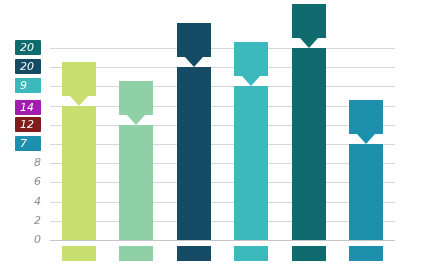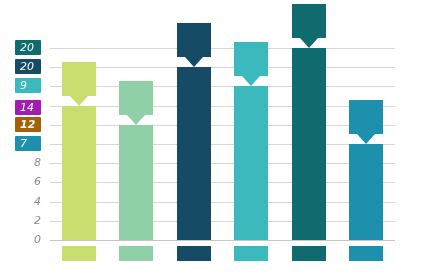--- a/index.html
+++ b/index.html
@@ -151,21 +151,21 @@
         <div style="position: absolute; left: 0px; top: 0px; width: 100%; height: 100%; display: flex; align-items: center; justify-content: center; color: rgb(255, 255, 255); font-size: 11px; font-style: italic;"></div>
         <div class="pointer" style="border-top: 10px solid rgb(28, 144, 172);"></div>
       </div>
     </div>
 
   <div id="y-axis">
       <div class="ytick swatch" style="top: 40px; background: rgb(16, 107, 110); color: rgb(255, 255, 255);">20</div>
       <div class="ytick swatch" style="top: 59.2px; background: rgb(21, 75, 100); color: rgb(255, 255, 255);">20</div>
       <div class="ytick swatch" style="top: 78.4px; background: rgb(59, 185, 188); color: rgb(255, 255, 255);">9</div>
       <div class="ytick swatch" style="top: 100px; background: #a21caf; color: rgb(255, 255, 255);">14</div>
-      <div class="ytick swatch" style="top: 116.8px; background: #a16207; color: rgb(255, 255, 255); font-weight: bold;">12</div>
+      <div class="ytick swatch" style="top: 116.8px; background: #7f1d1d; color: rgb(255, 255, 255);">12</div>
       <div class="ytick swatch" style="top: 136px; background: rgb(28, 144, 172); color: rgb(255, 255, 255);">7</div>
       <div class="ytick plain" style="top: 155.2px; color: rgb(140, 140, 140);">8</div>
       <div class="ytick plain" style="top: 174.4px; color: rgb(140, 140, 140);">6</div>
       <div class="ytick plain" style="top: 193.6px; color: rgb(140, 140, 140);">4</div>
       <div class="ytick plain" style="top: 212.8px; color: rgb(140, 140, 140);">2</div>
       <div class="ytick plain" style="top: 232px; color: rgb(140, 140, 140);">0</div>
     </div>
 
   <div id="legend-strip">
       <div class="legend-swatch" style="left: 11.8px; width: 34px; background: rgb(200, 223, 111);"></div>

